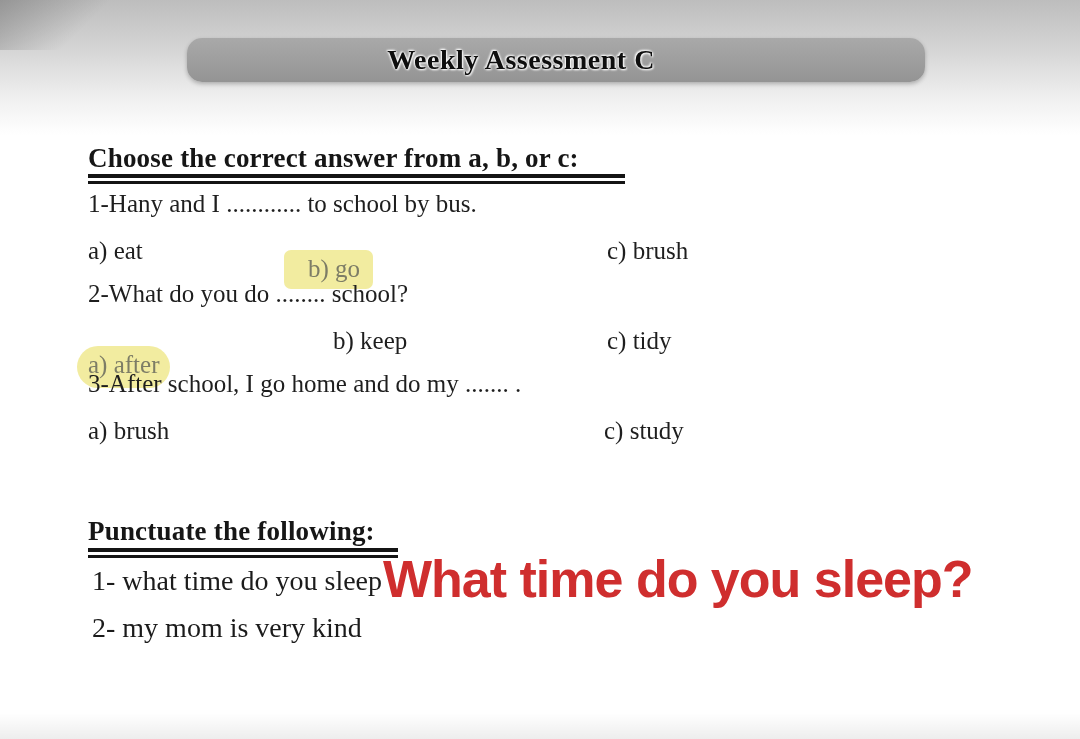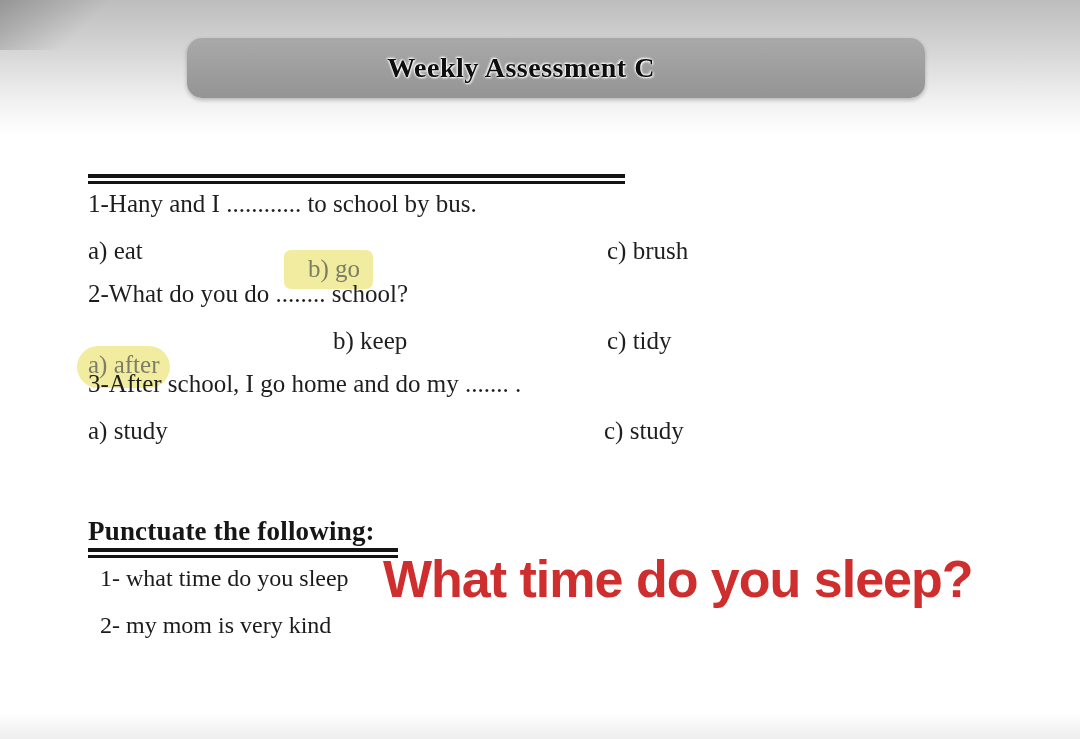--- a/index.html
+++ b/index.html
@@ -17,21 +17,21 @@
   }
   .corner-shade{
     position:absolute;left:0;top:0;width:120px;height:50px;
     background:linear-gradient(135deg, rgba(110,110,110,.5) 0%, rgba(110,110,110,0) 65%);
   }
   .bottom-fade{
     position:absolute;left:0;right:0;bottom:0;height:26px;
     background:linear-gradient(180deg, rgba(0,0,0,0) 0%, rgba(0,0,0,.07) 100%);
   }
   .title-bar{
-    position:absolute;left:187px;top:38px;width:738px;height:60px;
+    position:absolute;left:187px;top:38px;width:738px;height:44px;
     background:linear-gradient(180deg,#a9a9a9,#949494);
     border-radius:15px;
     box-shadow:0 2px 4px rgba(0,0,0,.25);
     display:flex;align-items:center;justify-content:center;
     padding-right:70px;box-sizing:border-box;
   }
   .title-text{
     font-size:28px;font-weight:bold;color:#0e0e0e;
     text-shadow:0 0 3px #ffffff, 1px 1px 2px #ffffff, -1px -1px 2px #ffffff;
     letter-spacing:.5px;
@@ -55,22 +55,22 @@
   .hl{
     background:var(--highlight,#f2eca0);
     border-radius:7px;
     color:var(--highlight_text,#7d7d66);
     margin-top:24px;
   }
   .hl-go{padding:5px 13px 6px 24px;}
   .hl-after{padding:5px 11px 9px 11px;}
   .hl-homework{padding:5px 11px 8px 11px;}
   .p-prompt{
-    position:absolute;left:100px;
-    font-size:24px;color:#1b1b1b;white-space:nowrap;
+    position:absolute;left:92px;
+    font-size:28px;color:#1b1b1b;white-space:nowrap;
   }
   .p-answer{
     position:absolute;
     font-family:"Liberation Sans", sans-serif;
     font-weight:bold;font-size:52px;line-height:1.1;
     letter-spacing:-1px;white-space:nowrap;
   }
   .p-answer.red{color:var(--answer_red,#cf2e2e);}
   .p-answer.blue{color:var(--answer_blue,#2e76e8);}
 </style>
@@ -79,34 +79,35 @@
 
 <div class="page">
   <div class="top-fade"></div>
   <div class="corner-shade"></div>
   <div class="bottom-fade"></div>
 
   <div class="title-bar">
     <span class="title-text">Weekly Assessment C</span>
   </div>
 
+  <div class="sec-heading" style="top:143px;">Choose the correct answer from a, b, or c:</div>
   <div class="rule" style="top:174px;width:537px;"></div>
 
   <div class="q" style="top:190px;">1-Hany and I ............ to school by bus.</div>
   <span class="opt" style="left:88px;top:237px;">a) eat</span>
   <span class="opt hl hl-go" style="left:284px;top:226px;"><span>b) go</span></span>
   <span class="opt" style="left:607px;top:237px;">c) brush</span>
 
   <div class="q" style="top:280px;">2-What do you do ........ school?</div>
   <span class="opt hl hl-after" style="left:77px;top:322px;border-radius:21px;"><span>a) after</span></span>
   <span class="opt" style="left:333px;top:327px;">b) keep</span>
   <span class="opt" style="left:607px;top:327px;">c) tidy</span>
 
   <div class="q" style="top:370px;">3-After school, I go home and do my ....... .</div>
-  <span class="opt" style="left:88px;top:417px;">a) study</span>
+  <span class="opt" style="left:88px;top:417px;">a) brush</span>
   <span class="opt" style="left:604px;top:417px;">c) study</span>
 
   <div class="sec-heading" style="top:516px;">Punctuate the following:</div>
   <div class="rule" style="top:548px;width:310px;"></div>
 
   <div class="p-prompt" style="top:565px;">1- what time do you sleep</div>
   <div class="p-answer red" style="left:383px;top:551px;">What time do you sleep?</div>
 
   <div class="p-prompt" style="top:612px;">2- my mom is very kind</div>
 </div>

